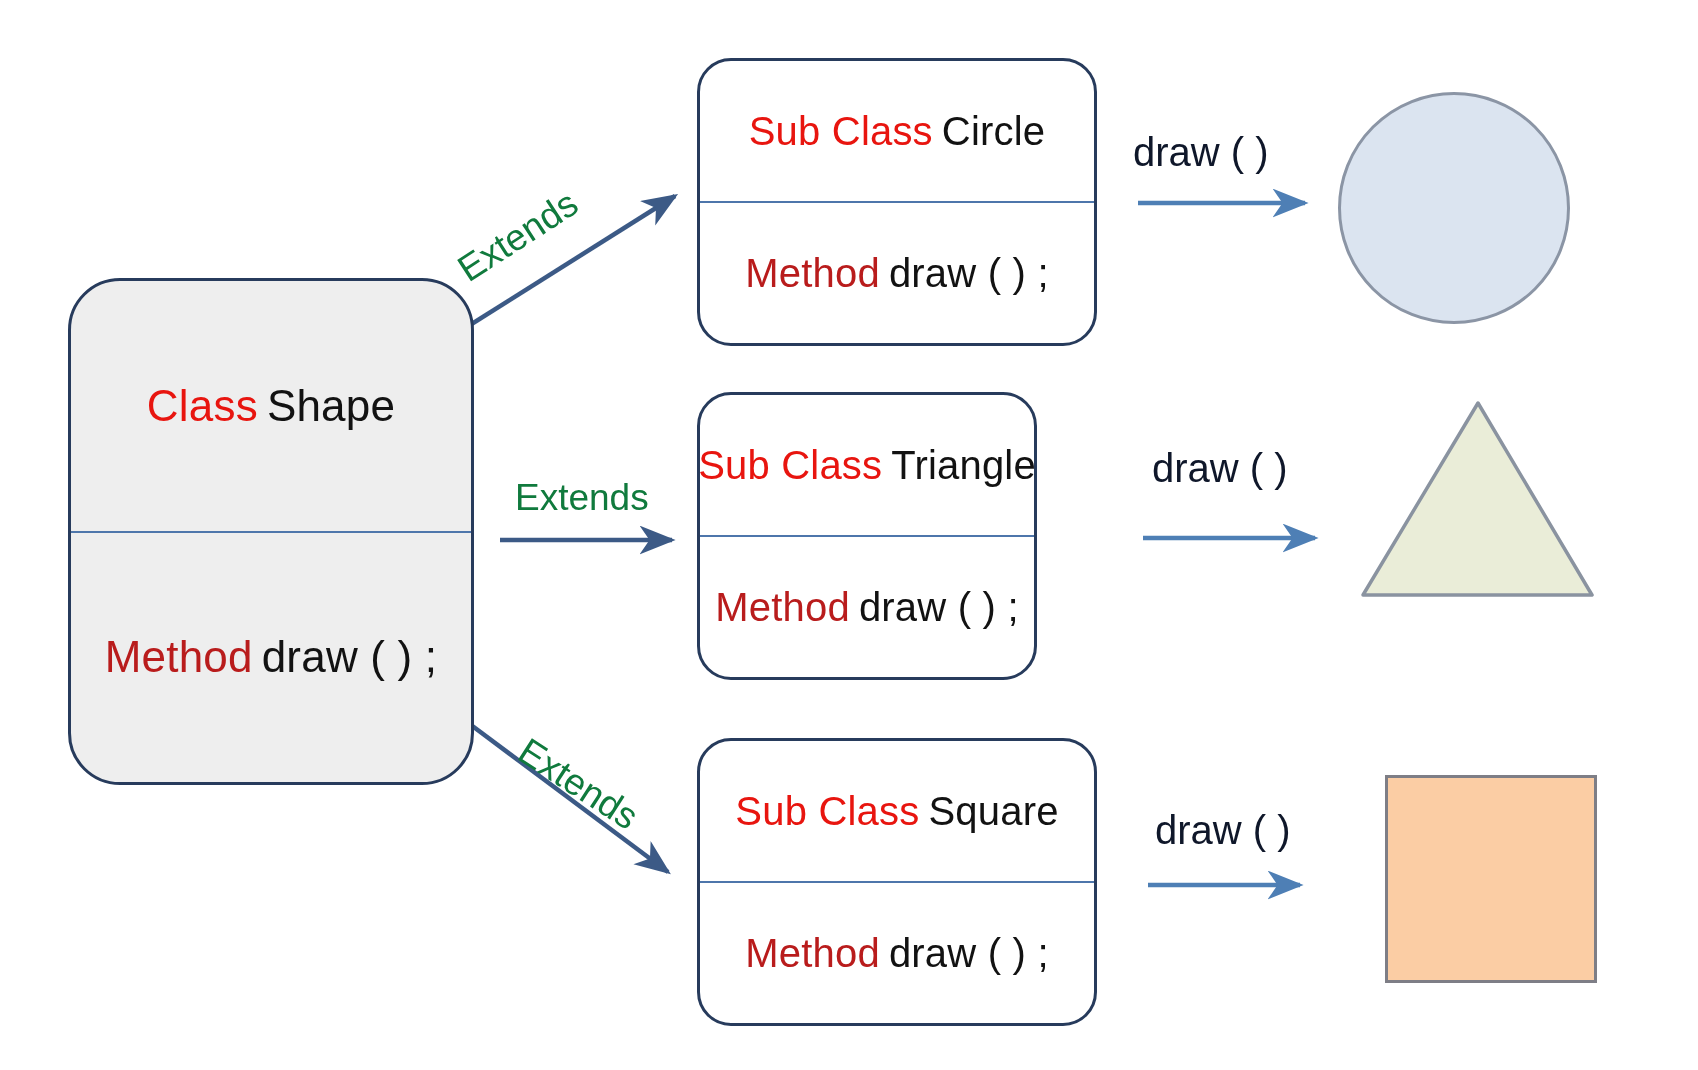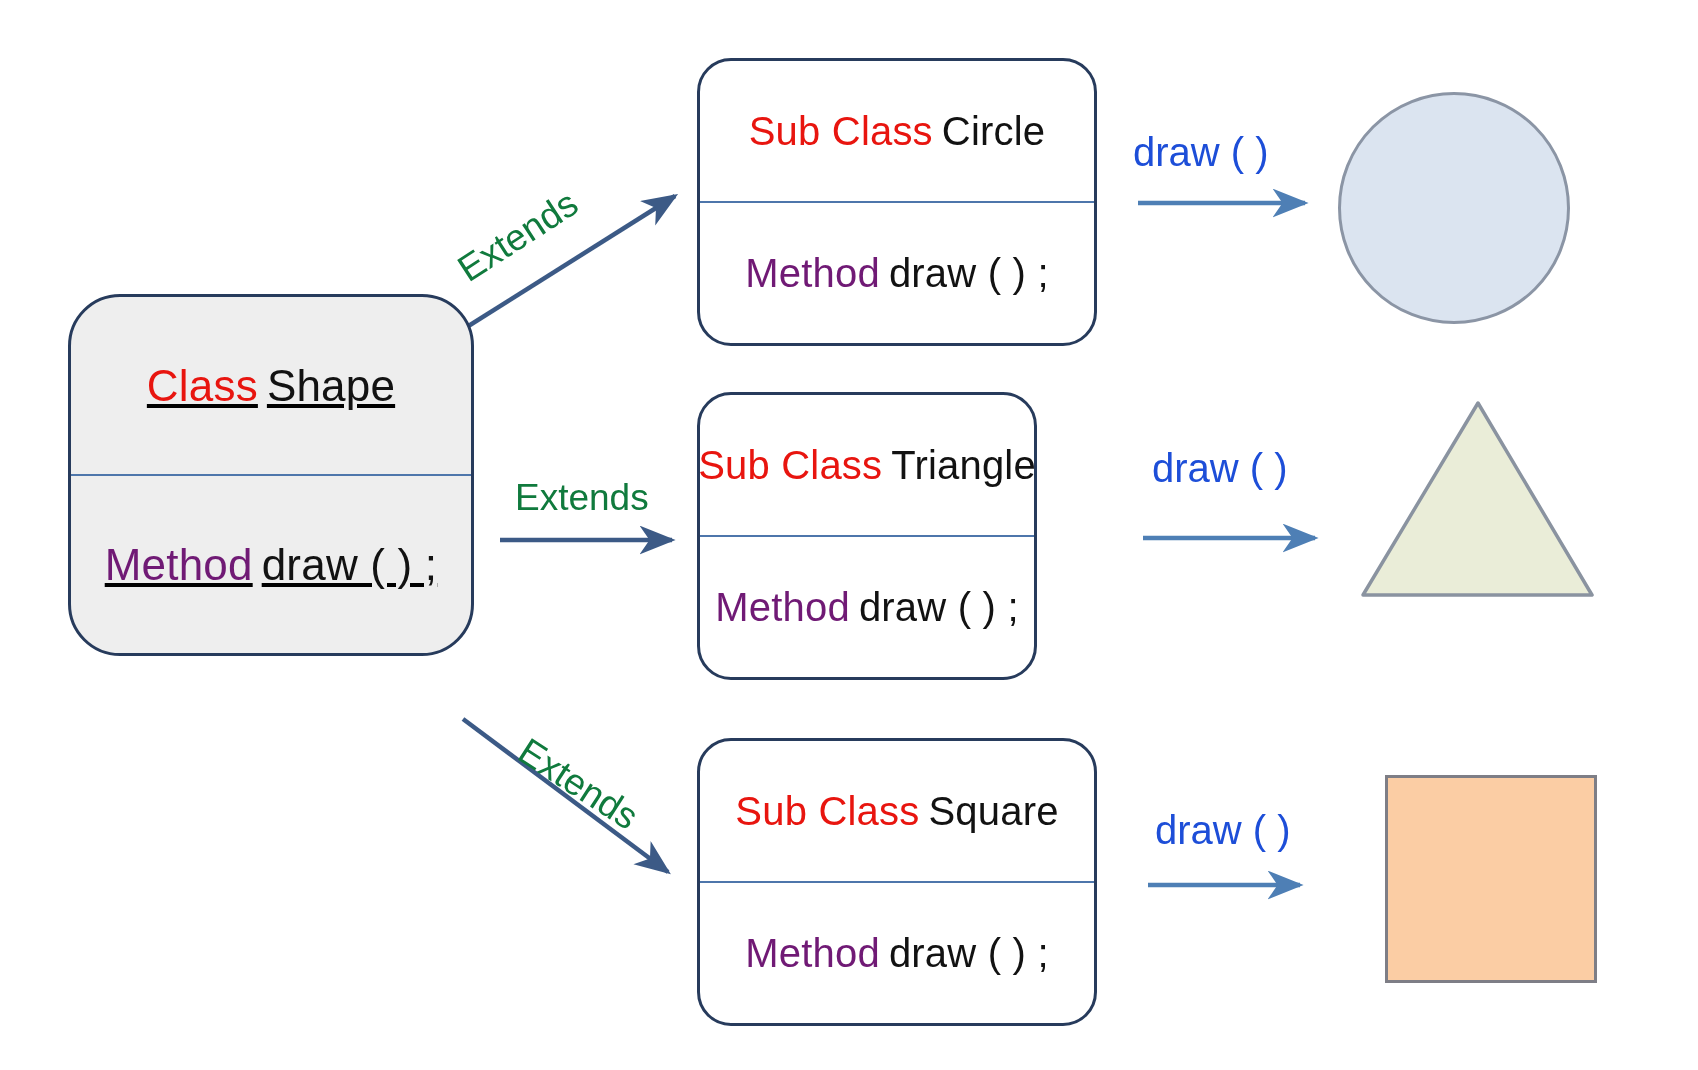--- a/index.html
+++ b/index.html
@@ -53,21 +53,21 @@
     flex: 1 1 auto;
     display: flex;
     align-items: center;
     justify-content: center;
     white-space: nowrap;
   }
   .kw-class {
     color: #e8150f;
   }
   .kw-method {
-    color: #701a75;
+    color: #b91c1c;
   }
   .ident {
     color: #121212;
   }
   .base .box-header .line,
   .base .box-body .line {
     font-size: 44px;
   }
   .sub .box-header .line,
   .sub .box-body .line {
@@ -84,21 +84,21 @@
   
   .edge-label {
     position: absolute;
     color: #107a3d;
     font-size: 37px;
     white-space: nowrap;
     transform-origin: left center;
   }
   .draw-label {
     position: absolute;
-    color: #1d4ed8;
+    color: #0f172a;
     font-size: 40px;
     white-space: nowrap;
   }
 
   
   .shape {
     position: absolute;
     box-sizing: border-box;
   }
   .shape-circle {
@@ -132,21 +132,21 @@
 
     <line x1="463" y1="719" x2="668" y2="872" stroke="#3c5a86" stroke-width="4.5" marker-end="url(#ah-dark)"></line>
 
     <line x1="1138" y1="203" x2="1305" y2="203" stroke="#4e7fb5" stroke-width="4.5" marker-end="url(#ah-light)"></line>
     <line x1="1143" y1="538" x2="1315" y2="538" stroke="#4e7fb5" stroke-width="4.5" marker-end="url(#ah-light)"></line>
     <line x1="1148" y1="885" x2="1300" y2="885" stroke="#4e7fb5" stroke-width="4.5" marker-end="url(#ah-light)"></line>
 
     <polygon points="1478,403 1592,595 1363,595" fill="#eaedd8" stroke="#8a93a0" stroke-width="3.5" stroke-linejoin="round"></polygon>
   </svg>
 
-  <div class="class-box base" style="left:68px; top:294px; width:406px; height:362px;text-decoration:underline;">
+  <div class="class-box base" style="left:68px; top:278px; width:406px; height:507px;">
     <div class="box-header">
       <span class="line"><span class="kw-class">Class</span><span class="gap"></span><span class="ident">Shape</span></span>
     </div>
     <div class="box-body">
       <span class="line"><span class="kw-method">Method</span><span class="gap"></span><span class="ident">draw ( ) ;</span></span>
     </div>
   </div>
 
   <div class="class-box sub" style="left:697px; top:58px; width:400px; height:288px;">
     <div class="box-header">

